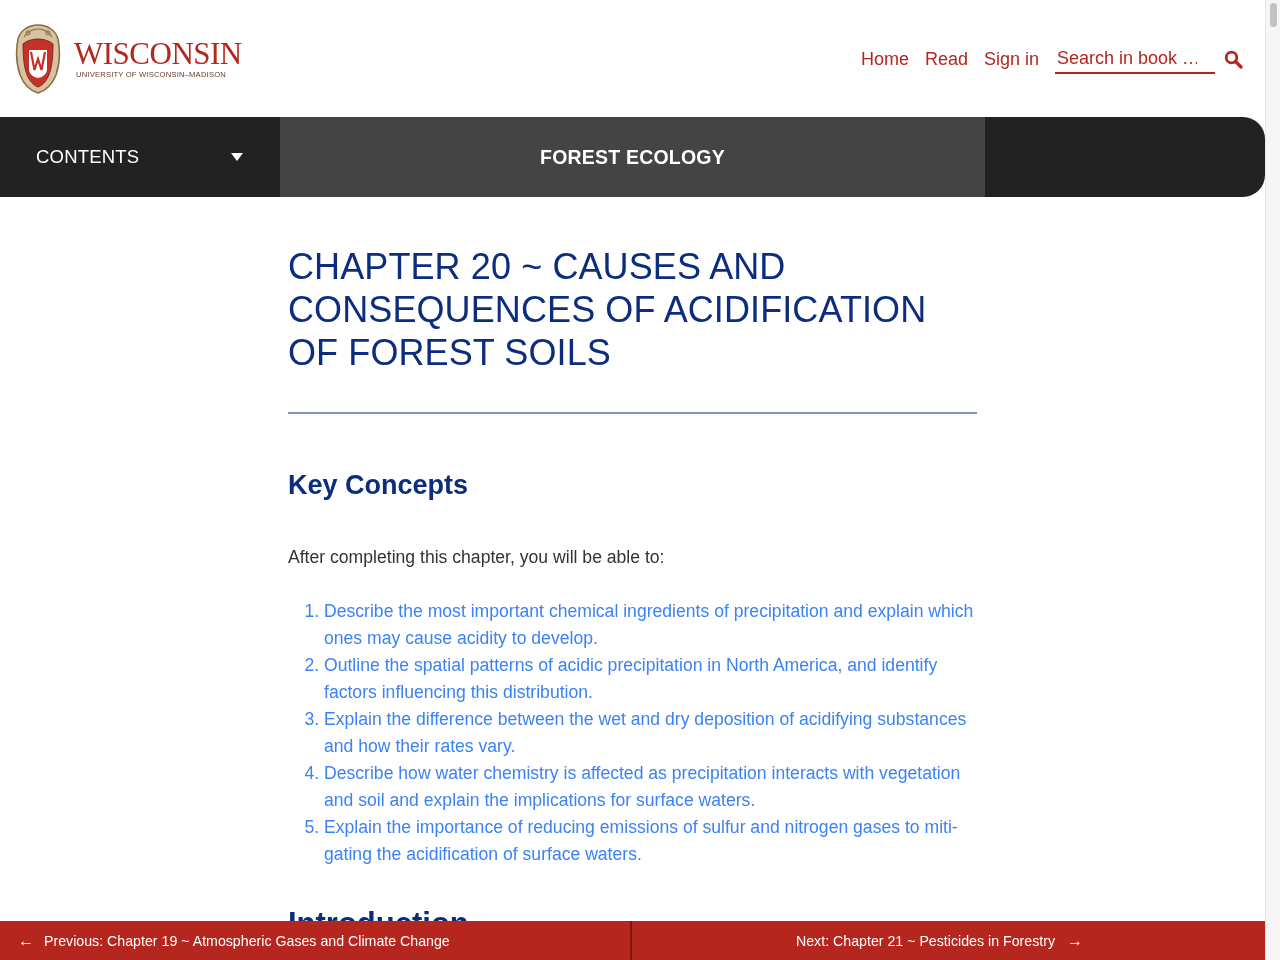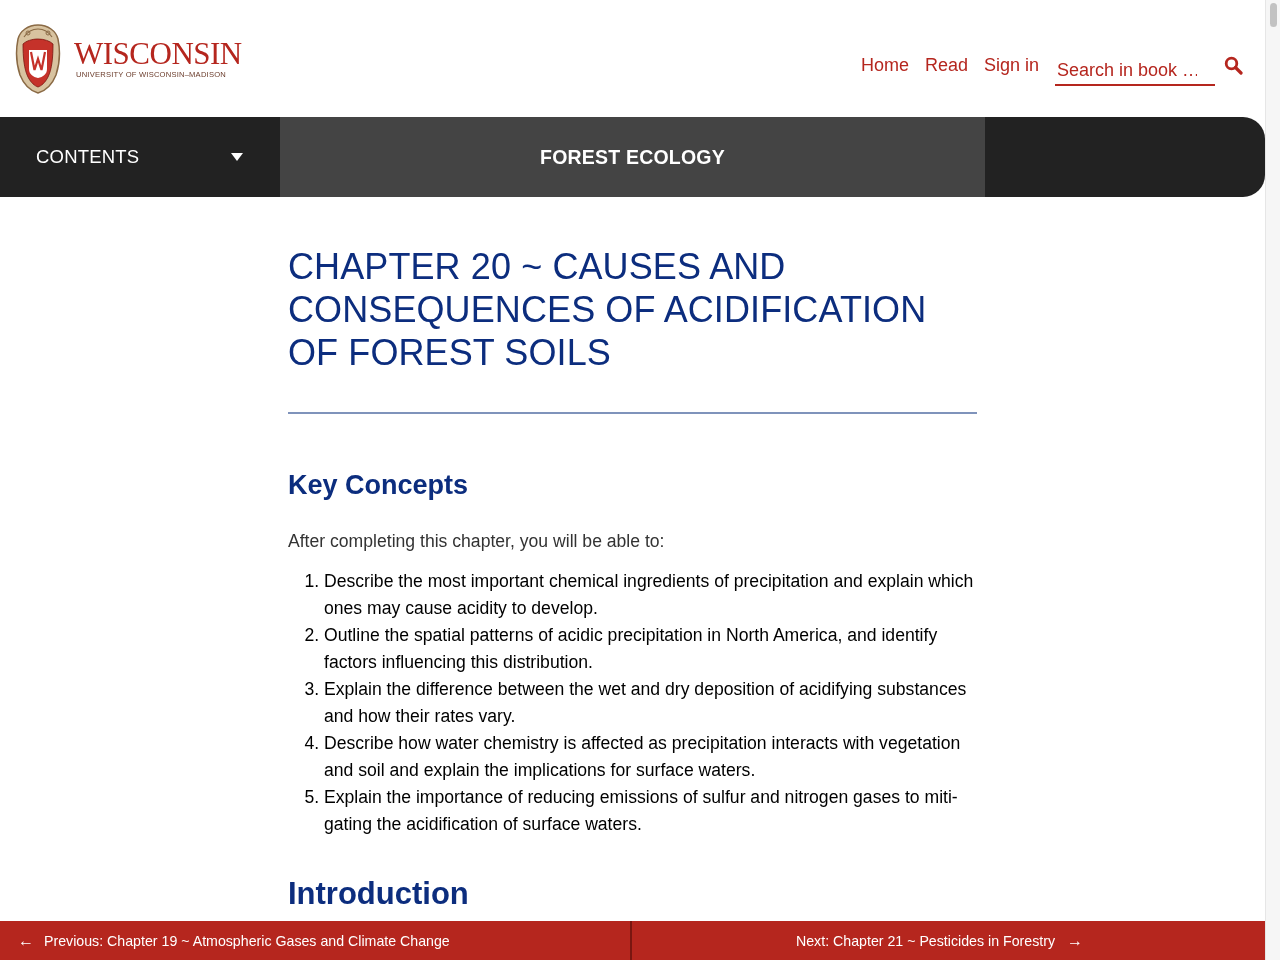--- a/index.html
+++ b/index.html
@@ -9,43 +9,43 @@
     
     .site-header { position: absolute; left: 0; top: 0; width: 1265px; height: 117px; background: #fff; }
     .logo { position: absolute; left: 14px; top: 22px; width: 215px; height: 74px; display: flex; align-items: center; text-decoration: none; }
     .logo-shield { width: 48px; height: 72px; flex: 0 0 auto; }
     .logo-text { margin-left: 12px; display: flex; flex-direction: column; }
     .logo-wordmark { font-family: "Liberation Serif", serif; color: #b5261e; font-size: 31px; line-height: 30px; letter-spacing: -0.5px; }
     .logo-sub { font-family: "Liberation Sans", sans-serif; color: #6a3b2a; font-size: 7.6px; letter-spacing: 0.2px; margin-top: 1px; margin-left: 2px; white-space: nowrap; }
 
     .top-nav { position: absolute; right: 22px; top: 44px; display: flex; align-items: center; }
     .top-nav a { color: #b5261e; font-size: 18px; text-decoration: none; margin-right: 16px; line-height: 26px; }
-    .search-box { width: 160px; height: 30px; border: none; border-bottom: 2px solid #b5261e; color: #0f172a; font-size: 18px; font-family: "Liberation Sans", sans-serif; padding: 0 2px; background: transparent; outline: none; margin-right: 8px; margin-top: 12px; }
+    .search-box { width: 160px; height: 30px; border: none; border-bottom: 2px solid #b5261e; color: #0f172a; font-size: 18px; font-family: "Liberation Sans", sans-serif; padding: 0 2px; background: transparent; outline: none; margin-right: 8px; }
     .search-box::placeholder { color: #b5261e; opacity: 1; }
     .search-btn { width: 20px; height: 22px; background: none; border: none; cursor: pointer; display: flex; align-items: center; justify-content: center; }
 
     
     .nav-bar { position: absolute; left: 0; top: 117px; width: 1265px; height: 80px; background: #222222; border-radius: 22px; }
     .contents-toggle { position: absolute; left: 0; top: 0; width: 280px; height: 80px; background: #222222; display: flex; align-items: center; padding-left: 36px; cursor: pointer; }
     .contents-label { color: #fff; font-size: 18.5px; letter-spacing: 0.2px; }
     .caret { position: absolute; left: 231px; top: 36px; width: 0; height: 0; border-left: 6.5px solid transparent; border-right: 6.5px solid transparent; border-top: 8px solid #fff; }
     .book-title-bar { position: absolute; left: 280px; top: 0; width: 705px; height: 80px; background: #444444; display: flex; align-items: center; justify-content: center; }
     .book-title { color: #fff; font-size: 19.5px; font-weight: bold; letter-spacing: 0.2px; text-decoration: none; }
 
     
     .scrollbar { position: absolute; left: 1265px; top: 0; width: 15px; height: 960px; background: #f6f6f6; border-left: 1px solid #e6e6e6; }
     .scroll-thumb { position: absolute; left: 4px; top: 3px; width: 7px; height: 24px; border-radius: 4px; background: #c2c2c2; }
 
     
     .content { position: absolute; left: 288px; top: 197px; width: 689px; }
     .chapter-title { color: #0c2d7e; font-size: 36px; font-weight: normal; line-height: 43px; margin-top: 48px; letter-spacing: 0.1px; }
     .title-rule { border: none; border-top: 2px solid #7f93bb; margin-top: 38px; width: 689px; }
     .section-heading { color: #0c2d7e; font-size: 27px; font-weight: bold; margin-top: 54px; line-height: 34px; }
-    .intro-text { color: #333; font-size: 17.6px; line-height: 27px; margin-top: 26px; }
-    .objectives { color: #000000; font-size: 17.6px; line-height: 27px; margin-top: 13px; padding-left: 36px; }
+    .intro-text { color: #333; font-size: 17.6px; line-height: 27px; margin-top: 42px; }
+    .objectives { color: #3b82f6; font-size: 17.6px; line-height: 27px; margin-top: 27px; padding-left: 36px; }
     .objectives li { padding-left: 0; }
     .introduction-heading { color: #0c2d7e; font-size: 31px; font-weight: bold; margin-top: 38px; line-height: 36px; }
 
     
     .footer-nav { position: absolute; left: 0; top: 921px; width: 1265px; height: 39px; background: #b5261e; display: flex; }
     .prev-link { width: 632px; height: 39px; display: flex; align-items: center; padding-left: 18px; color: #fff; text-decoration: none; font-size: 14.2px; border-right: 2px solid #7a1610; }
     .next-link { flex: 1; height: 39px; display: flex; align-items: center; justify-content: center; padding-right: 18px; color: #fff; text-decoration: none; font-size: 14.2px; }
     .arrow { font-size: 16px; line-height: 16px; }
     .prev-link .arrow { margin-right: 10px; }
     .next-link .arrow { margin-left: 12px; }

